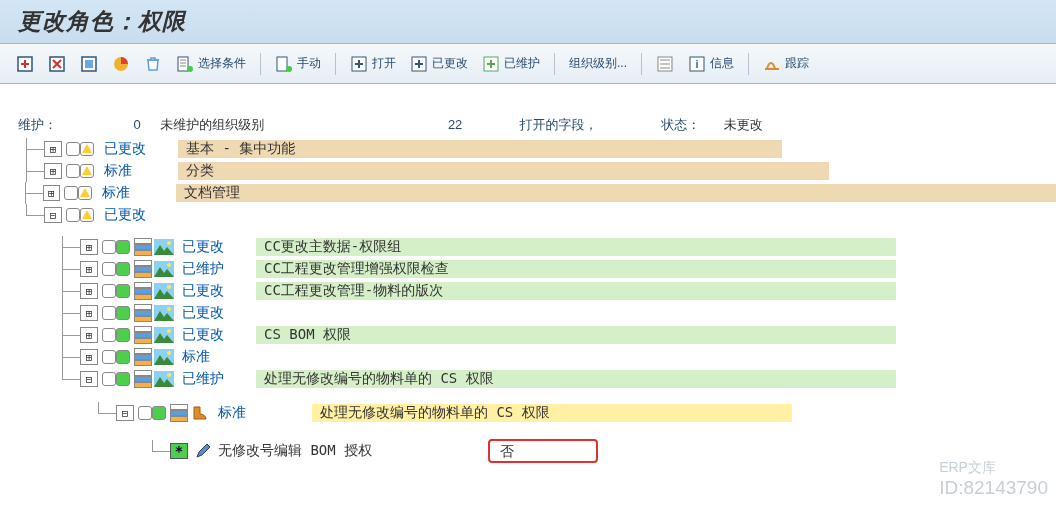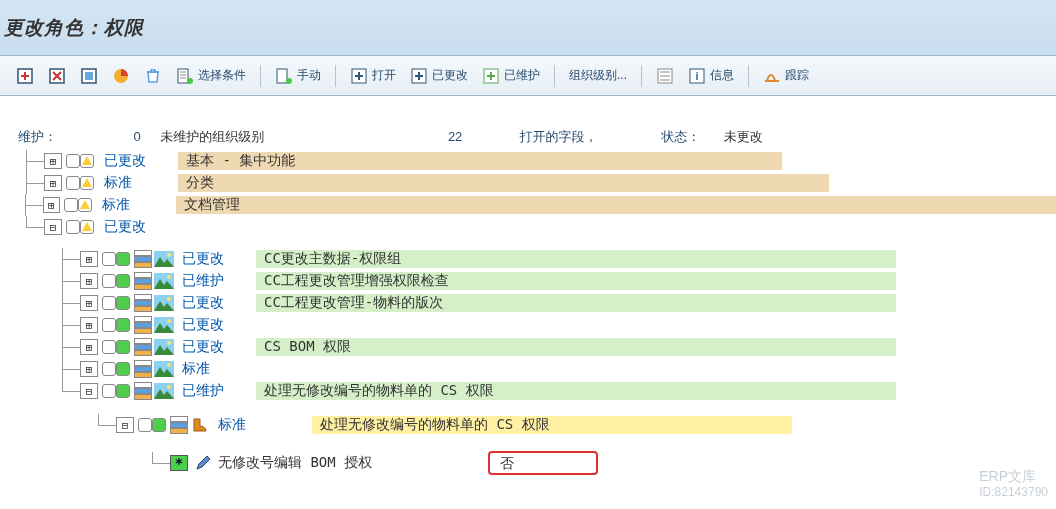--- a/index.html
+++ b/index.html
@@ -1,20 +1,20 @@
 <!DOCTYPE html>
 <html><head>
 <meta charset="utf-8">
 <style>
   * { box-sizing: border-box; }
   body { margin:0; font-family:"Microsoft YaHei","SimSun",Arial,sans-serif; font-size:13px;
          background:#fff; color:#333; width:1056px; height:509px; overflow:hidden; }
-  .titlebar { background:linear-gradient(#d4e6f5,#c8ddee); height:56px; display:flex;
-              align-items:center; padding:0 4px; border-bottom:1px solid #9fb9cf;
-              font-size:19px; font-style:italic; font-weight:bold; color:#333; letter-spacing:1px; }
+  .titlebar { background:linear-gradient(#d4e6f5,#c8ddee); height:44px; display:flex;
+              align-items:center; padding:0 18px; border-bottom:1px solid #9fb9cf;
+              font-size:23px; font-style:italic; font-weight:bold; color:#333; letter-spacing:1px; }
   .toolbar { background:linear-gradient(#f4f8fb,#e6eef5); height:40px; display:flex;
              align-items:center; gap:2px; padding:0 10px; border-bottom:1px solid #9fb9cf; }
   .tbtn { display:inline-flex; align-items:center; gap:4px; height:26px; padding:0 5px;
           border:1px solid transparent; border-radius:3px; cursor:pointer; }
   .tbtn .lbl { font-size:12px; color:#274b6d; }
   .sep { width:1px; height:22px; background:#b5c3ce; margin:0 6px; }
   .icon { width:18px; height:18px; display:inline-block; }
   .content { padding:4px 0 0 8px; }
   .statusline { margin:4px 0 4px 10px; }
   .statusline span { display:inline-block;margin-top:24px; }
@@ -47,21 +47,21 @@
   .bg-tan{background:#efd9b2;} .bg-grn{background:#d5f0c8;} .bg-ylw{background:#fff0a3;}
   .field-row{margin-top:14px;height:26px;align-items:center;}
   .star{width:18px;height:16px;background:#4cd04c;border:1px solid #555;display:inline-flex;
         align-items:center;justify-content:center;color:#003;font-weight:bold;margin-right:6px;}
   .pencil{width:18px;height:18px;display:inline-block;margin-right:6px;}
   .field-label{display:inline-block;min-width:260px;}
   .field-val{display:inline-block;min-width:110px;height:24px;border:2px solid #e03030;
              border-radius:4px;padding:0 10px;line-height:20px;margin-left:10px;}
   .watermark{position:absolute;right:8px;bottom:8px;text-align:left;color:#9aa9b6;opacity:.55;
              font-size:14px;line-height:1.3;}
-  .watermark .wm2{font-size:12px;}
+  .watermark .wm2{font-size:19px;}
 </style>
 </head>
 <body>
 
 <div class="titlebar">
   <span>更改角色：权限</span>
 </div>
 
 <div class="toolbar">
   <span class="tbtn">

